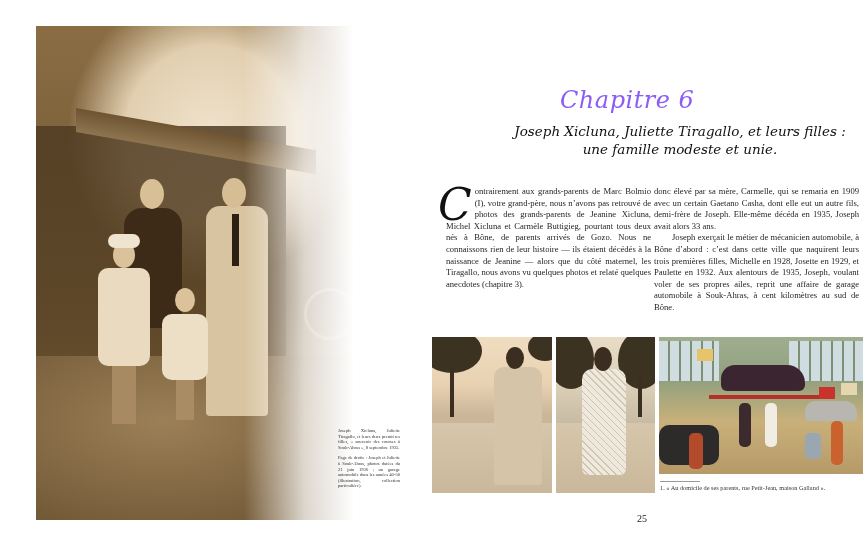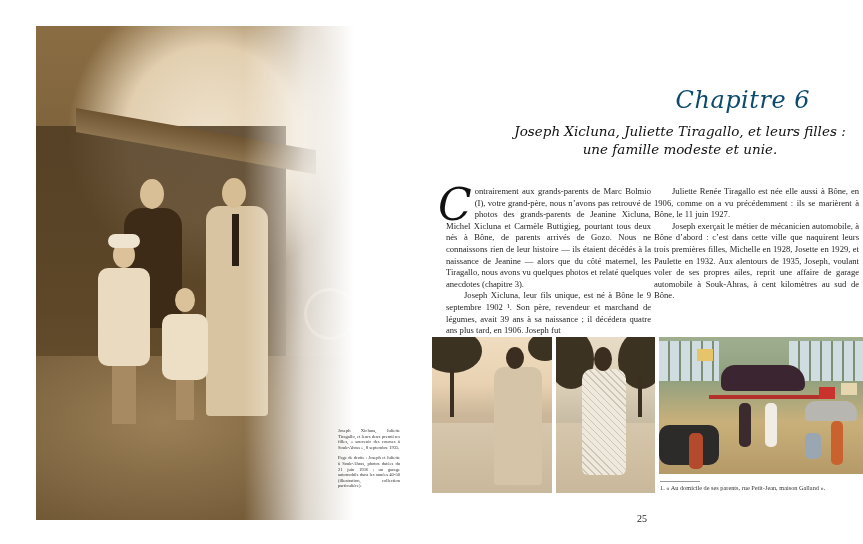--- a/index.html
+++ b/index.html
@@ -32,22 +32,22 @@
   .fig-girl2-head { left:139px; top:262px; width:20px; height:24px; border-radius:50%; background:#dcc29a; }
   .fig-girl2-body { left:126px; top:288px; width:46px; height:66px; border-radius:10px; background:#ecdfc6; }
   .fig-girl2-legs { left:140px; top:354px; width:18px; height:40px; background:#a98c64; }
   .wheel { left:268px; top:262px; width:46px; height:46px; border-radius:50%; border:3px solid #b79d74; opacity:.6; }
 
   .caption-left { position:absolute; left:338px; top:428px; width:62px; font-size:4.6px; line-height:5.6px;
     color:#333; text-align:justify; }
   .caption-left p { margin:0 0 5px 0; }
 
   
-  .chapter-title { position:absolute; left:560px; top:86px; width:250px; text-align:right;
-    font-family:"DejaVu Serif", serif; font-style:italic; font-size:24px; color:#0c4a6e; letter-spacing:.5px; }
+  .chapter-title { position:absolute; left:560px; top:86px; width:250px; text-align:left;
+    font-family:"DejaVu Serif", serif; font-style:italic; font-size:24px; color:#8b5cf6; letter-spacing:.5px; }
   .chapter-sub { position:absolute; left:495px; top:122px; width:370px; text-align:center;
     font-family:"DejaVu Serif", serif; font-style:italic; font-size:13.5px; line-height:18px; color:#111; }
 
   .col { position:absolute; top:186px; width:205px; font-size:8.6px; line-height:11.6px;
     text-align:justify; color:#1e1e1e; }
   .col p { margin:0; }
   .col p.indent { text-indent:18px; }
   .col-1 { left:446px; }
   .col-2 { left:654px; }
   .dropcap { float:left; font-family:"DejaVu Serif", serif; font-style:italic; font-size:44px;
@@ -114,25 +114,24 @@
 </div>
 
 <div class="chapter-title">Chapitre 6</div>
 <div class="chapter-sub">
   <div>Joseph Xicluna, Juliette Tiragallo, et leurs filles :</div>
   <div>une famille modeste et unie.</div>
 </div>
 
 <div class="col col-1">
   <p><span class="dropcap">C</span><span>ontrairement aux grands-parents de Marc Bolmio (I), votre grand-père, nous n’avons pas retrouvé de photos des grands-parents de Jeanine Xicluna, Michel Xicluna et Carmèle Buttigieg, pourtant tous deux nés à Bône, de parents arrivés de Gozo. Nous ne connaissons rien de leur histoire — ils étaient décédés à la naissance de Jeanine — alors que du côté maternel, les Tiragallo, nous avons vu quelques photos et relaté quelques anecdotes (chapitre 3).</span></p>
-  <p class="indent">Joseph Xicluna, leur fils unique, est né à Bône le 9 septembre 1902 ¹. Son père, revendeur et marchand de légumes, avait 39 ans à sa naissance ; il décédera quatre ans plus tard, en 1906. Joseph fut</p>
 </div>
 
 <div class="col col-2">
-  <p class="indent">Juliette Renée Tiragallo est née elle aussi à Bône, en 1906, comme on a vu précédemment : ils se marièrent à Bône, le 11 juin 1927.</p>
+  <p>donc élevé par sa mère, Carmelle, qui se remaria en 1909 avec un certain Gaetano Casha, dont elle eut un autre fils, demi-frère de Joseph. Elle-même décéda en 1935, Joseph avait alors 33 ans.</p>
   <p class="indent">Joseph exerçait le métier de mécanicien automobile, à Bône d’abord : c’est dans cette ville que naquirent leurs trois premières filles, Michelle en 1928, Josette en 1929, et Paulette en 1932. Aux alentours de 1935, Joseph, voulant voler de ses propres ailes, reprit une affaire de garage automobile à Souk-Ahras, à cent kilomètres au sud de Bône.</p>
 </div>
 
 <div class="photo photo-joseph" title="Joseph standing on a tree-lined road">
   <div class="tree" style="left:-10px;top:-8px;width:60px;height:44px;"></div>
   <div class="trunk" style="left:18px;top:30px;height:50px;"></div>
   <div class="tree" style="left:96px;top:-4px;width:34px;height:28px;"></div>
   <div class="road"></div>
   <div class="person-suit" style="left:62px;top:30px;width:48px;height:118px;"></div>
   <div class="person-head" style="left:74px;top:10px;width:18px;height:22px;"></div>

